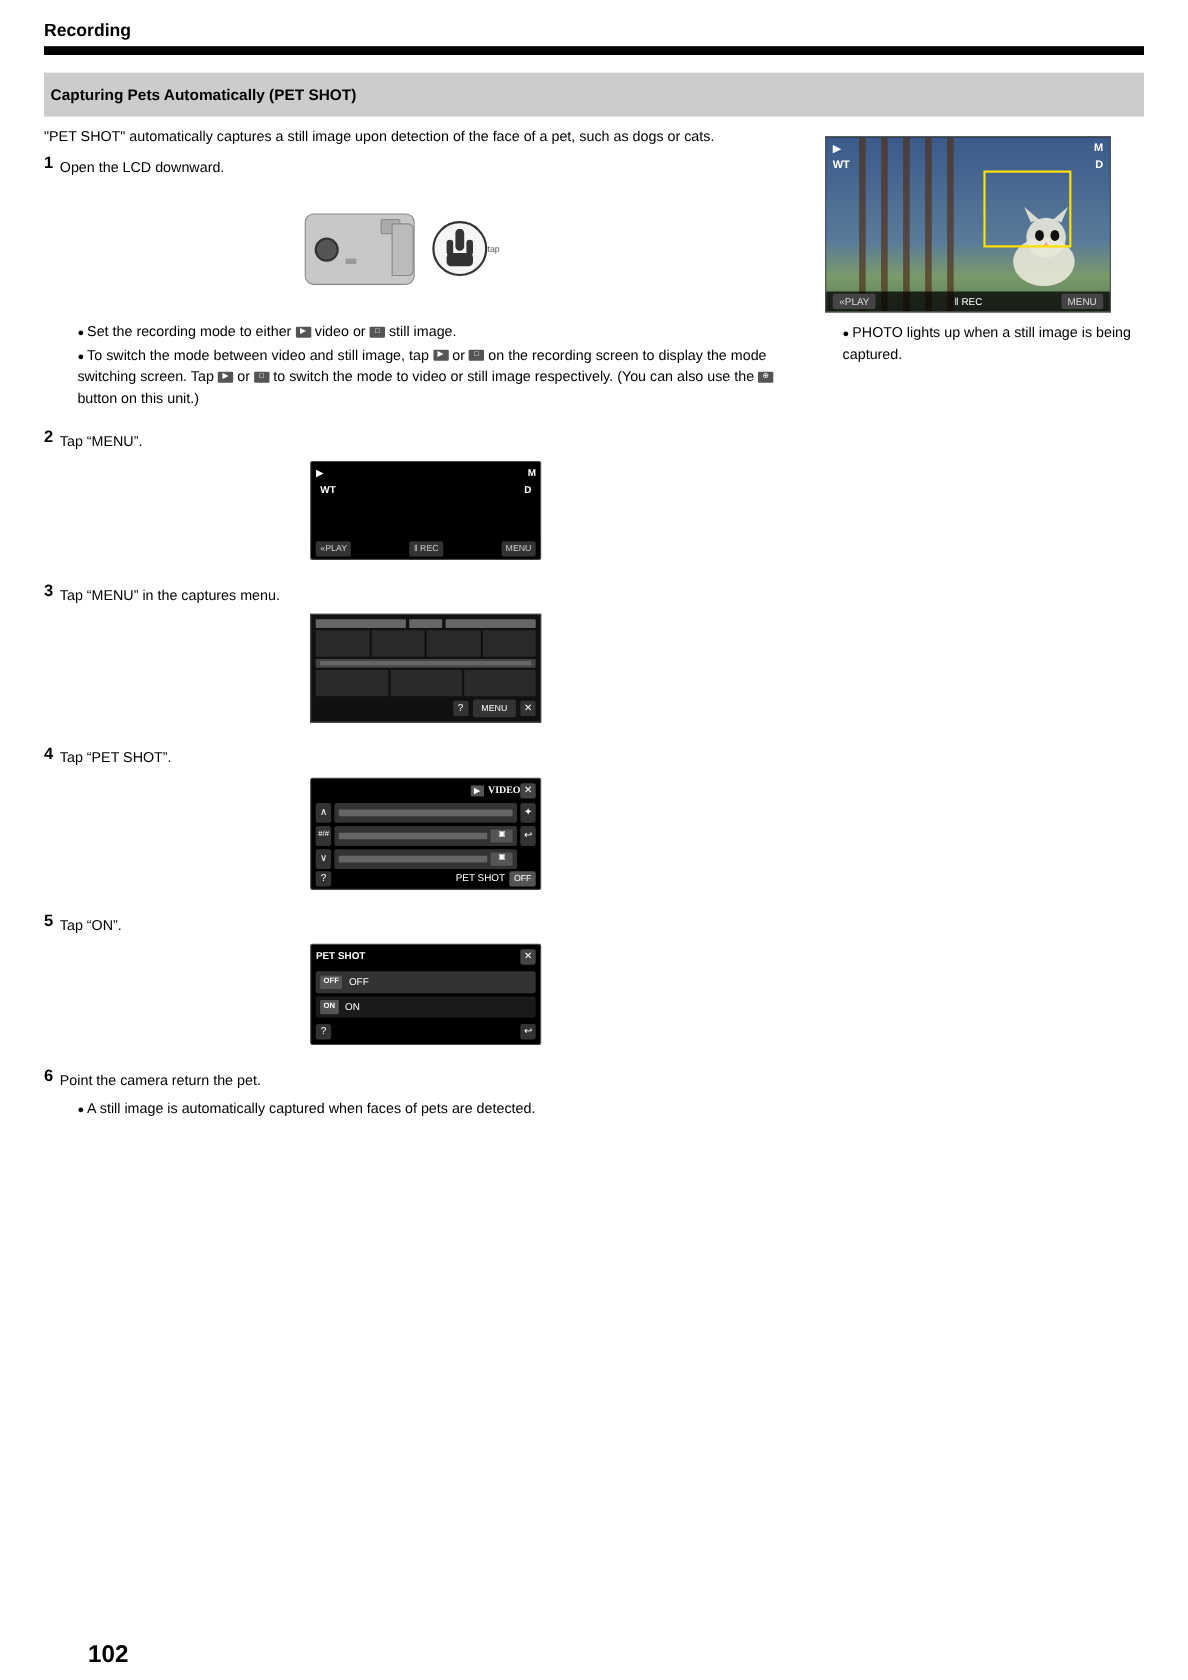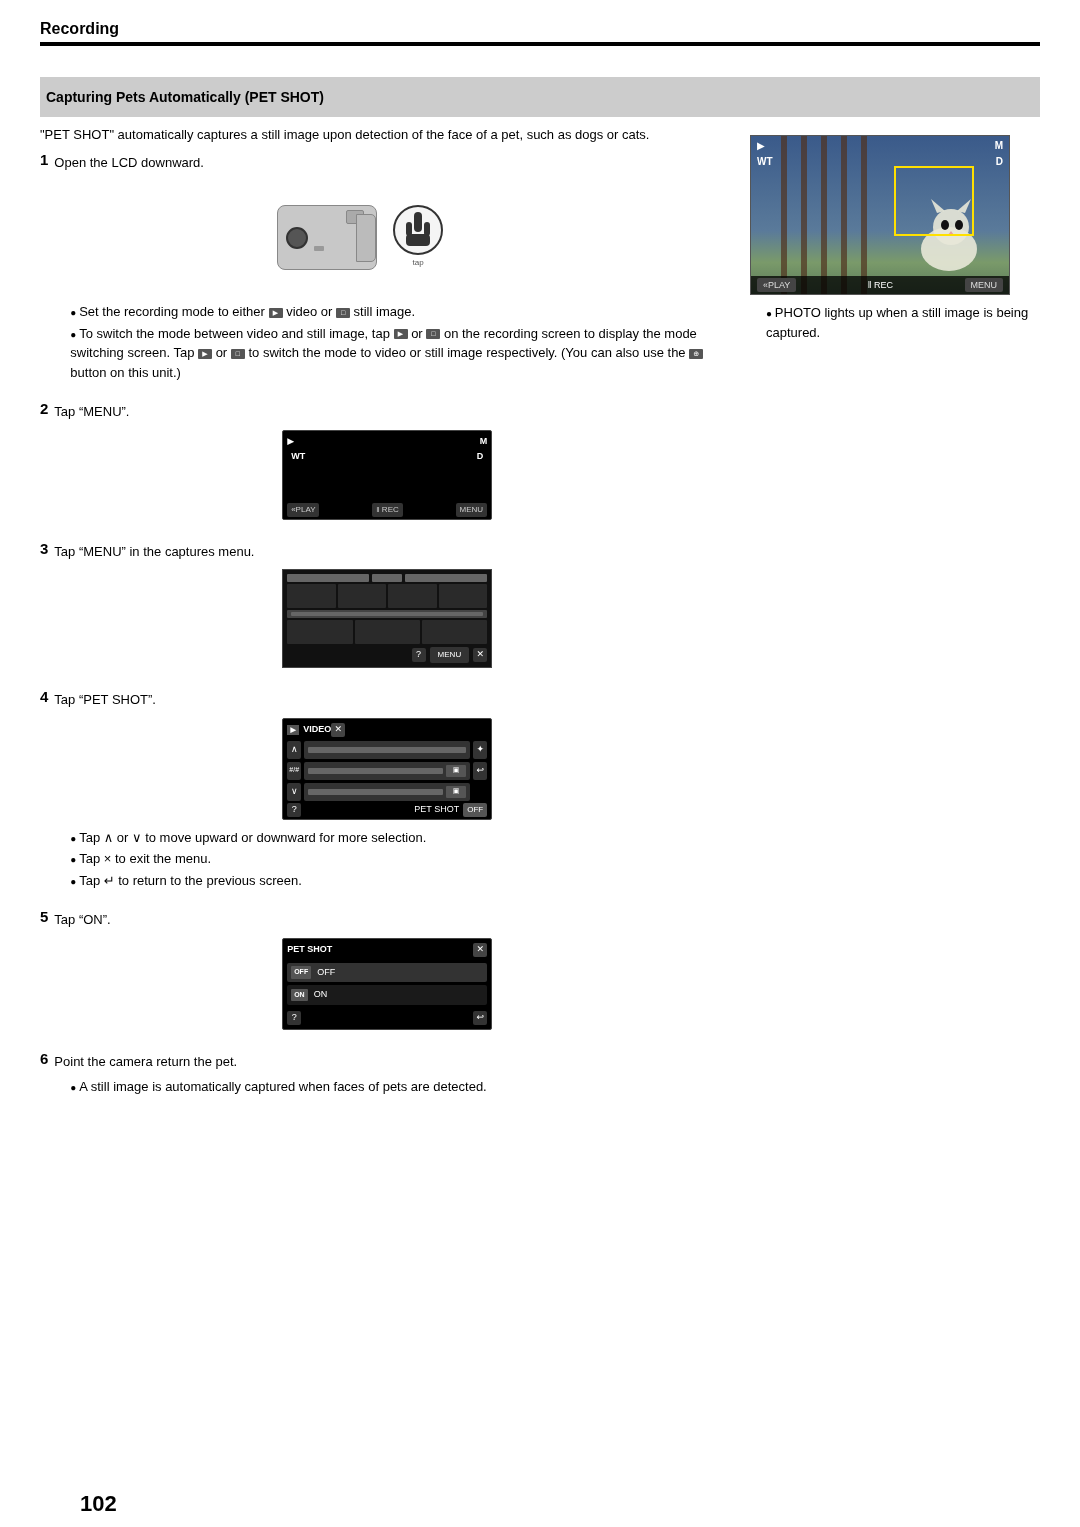--- a/index.html
+++ b/index.html
@@ -6,23 +6,23 @@
     body {
       font-family: Arial, sans-serif;
       font-size: 13px;
       background: #fff;
       color: #000;
       width: 1080px;
       min-height: 1527px;
       padding: 20px 40px 40px 40px;
     }
     .page-header {
-      border-bottom: 4px solid #000000;
+      border-bottom: 8px solid #000000;
       padding-bottom: 4px;
-      margin-bottom: 31px;
+      margin-bottom: 16px;
     }
     .page-header-title {
       font-size: 16px;
       font-weight: bold;
     }
     .section-title {
       font-size: 14px;
       font-weight: bold;
       background: #ccc;
       padding: 12px 6px;
@@ -82,23 +82,24 @@
     .video-menu {
       width: 210px;
       background: #000;
       border: 1px solid #444;
       border-radius: 2px;
       margin: 8px auto;
       padding: 4px 4px 2px;
     }
     .video-menu-title-row {
       display: flex;
-      justify-content: flex-start;
+      justify-content: flex-end;
       align-items: center;
       margin-bottom: 4px;
+      font-family: Liberation Serif, serif;
     }
     .video-menu-title {
       color: #fff;
       font-size: 9px;
       font-weight: bold;
       display: flex;
       align-items: center;
       gap: 4px;
     }
     .video-icon-small {
@@ -399,21 +400,21 @@
 
               <div style="position:relative;">
                 <div style="width:100px; height:65px; background:#c8c8c8; border-radius:8px; border:1.5px solid #888; position:relative;">
                   <div style="width:22px; height:22px; border-radius:50%; background:#555; border:2px solid #333; position:absolute; top:21px; left:8px;"></div>
                   <div style="width:18px; height:14px; background:#aaa; border-radius:2px; position:absolute; top:4px; right:12px; border:1px solid #888;"></div>
                   <div style="width:10px; height:5px; background:#999; border-radius:1px; position:absolute; top:40px; left:36px;"></div>
                   <div style="position:absolute; right:0; top:8px; width:20px; height:48px; background:#bbb; border-radius:0 5px 5px 0; border:1.5px solid #888;"></div>
                 </div>
               </div>
 
-              <div style="display:flex; flex-direction:column; align-items:center;">
+              <div style="display:flex; flex-direction:row; align-items:center;">
                 <div style="width:50px; height:50px; border:2px solid #333; border-radius:50%; display:flex; align-items:center; justify-content:center; background:#f5f5f5;">
                   <svg width="28" height="36" viewBox="0 0 28 36">
                     <rect x="10" y="0" width="8" height="20" rx="4" fill="#333"></rect>
                     <rect x="2" y="10" width="6" height="14" rx="3" fill="#333"></rect>
                     <rect x="20" y="10" width="6" height="14" rx="3" fill="#333"></rect>
                     <rect x="2" y="22" width="24" height="12" rx="4" fill="#333"></rect>
                   </svg>
                 </div>
                 <div style="font-size:8px; color:#555; margin-top:2px;">tap</div>
               </div>
@@ -535,25 +536,20 @@
             </div>
             <div class="video-menu-bottom">
               <div style="width:14px; height:14px; background:#333; border-radius:2px; color:#fff; font-size:9px; display:flex; align-items:center; justify-content:center;">?</div>
               <div style="display:flex; align-items:center; gap:4px;">
                 <span class="video-pet-label">PET SHOT</span>
                 <span class="off-badge">OFF</span>
               </div>
             </div>
           </div>
 
-          <ul class="bullet-list">
-            <li>Tap ∧ or ∨ to move upward or downward for more selection.</li>
-            <li>Tap × to exit the menu.</li>
-            <li>Tap ↵ to return to the previous screen.</li>
-          </ul>
         </div>
       </div>
 
       <div class="step">
         <span class="step-number">5</span>
         <div class="step-text">
           <span>Tap “ON”.</span>
 
           
           <div class="petshot-menu">

